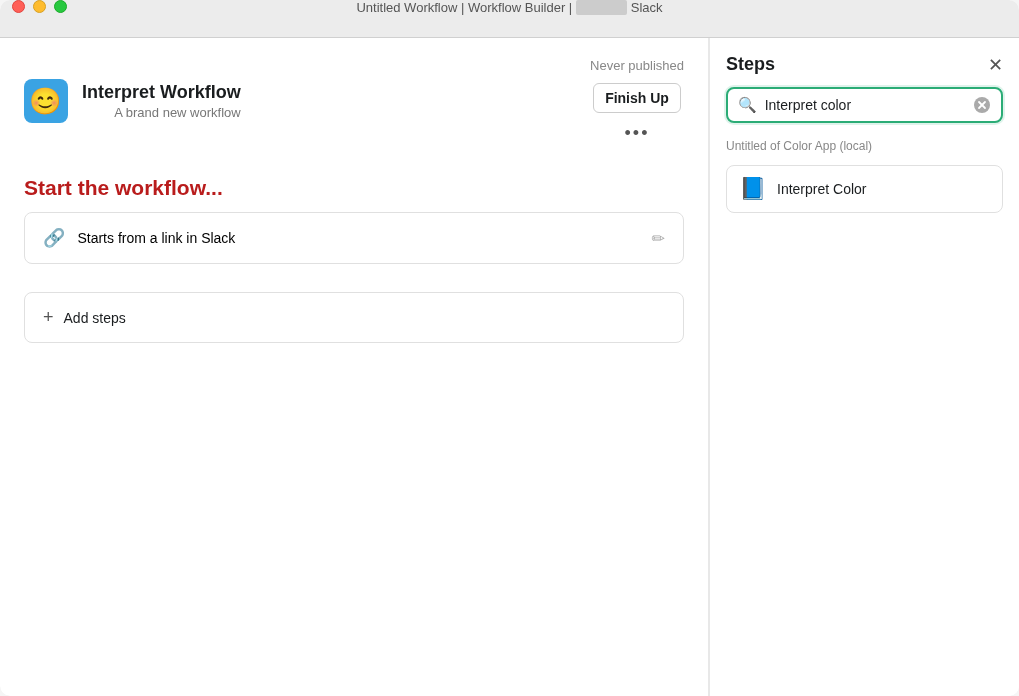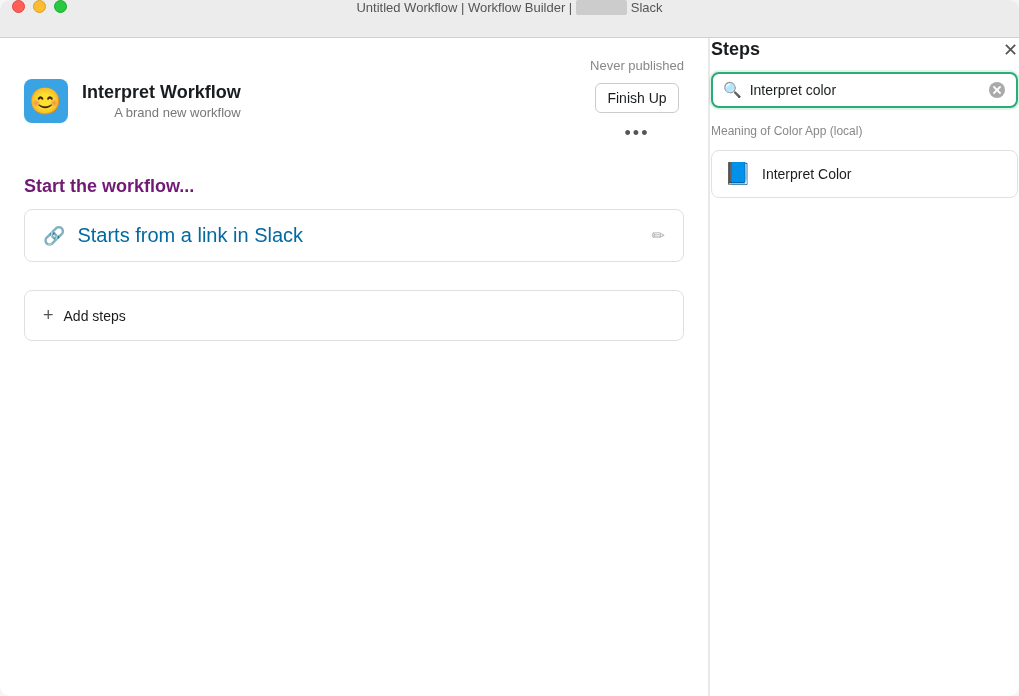--- a/index.html
+++ b/index.html
@@ -122,39 +122,39 @@
       font-size: 13px;
       color: #888;
     }
 
     .finish-up-btn {
       background: #fff;
       border: 1.5px solid #ccc;
       border-radius: 6px;
       padding: 6px 11px;
       font-size: 14px;
-      font-weight: 400;
+      font-weight: 700;
       color: #1a1d1f;
       cursor: pointer;
     }
 
     .more-btn {
       background: none;
       border: none;
       font-size: 18px;
       color: #555;
       cursor: pointer;
       letter-spacing: 2px;
     }
 
     
     .section-label {
-      font-size: 18px;
+      font-size: 21px;
       font-weight: 700;
-      color: #701a75;
+      color: #b91c1c;
       margin-bottom: 12px;
     }
 
     .trigger-card {
       border: 1.5px solid #e0e0e0;
       border-radius: 8px;
       padding: 14px 18px;
       display: flex;
       align-items: center;
       justify-content: space-between;
@@ -162,22 +162,22 @@
       cursor: pointer;
     }
 
     .trigger-card-left {
       display: flex;
       align-items: center;
       gap: 12px;
     }
 
     .trigger-card-left .trigger-label {
-      font-size: 20px;
-      color: #0369a1;
+      font-size: 14px;
+      color: #000000;
     }
 
     .link-icon {
       font-size: 18px;
       color: #888;
     }
 
     .edit-icon {
       font-size: 16px;
       color: #aaa;
@@ -203,21 +203,21 @@
 
     .add-steps-card .add-label {
       font-size: 14px;
       color: #1a1d1f;
     }
 
     
     .right-panel {
       width: 310px;
       flex-shrink: 0;
-      padding: 1px;
+      padding: 16px;
       background: #fff;
       border-left: 1px solid #e8e8e8;
       display: flex;
       flex-direction: column;
       gap: 12px;
     }
 
     .steps-header {
       display: flex;
       align-items: center;
@@ -368,21 +368,21 @@
       <input class="search-input" type="text" value="Interpret color" style="">
       <button class="search-clear">
         <svg width="18" height="18" viewBox="0 0 18 18" fill="none">
           <circle cx="9" cy="9" r="8" fill="#aaa"></circle>
           <line x1="6" y1="6" x2="12" y2="12" stroke="white" stroke-width="1.8" stroke-linecap="round"></line>
           <line x1="12" y1="6" x2="6" y2="12" stroke="white" stroke-width="1.8" stroke-linecap="round"></line>
         </svg>
       </button>
     </div>
 
-    <div class="results-section-label">Meaning of Color App (local)</div>
+    <div class="results-section-label">Untitled of Color App (local)</div>
 
     <div class="result-item">
       <span class="result-icon">📘</span>
       <span class="result-label">Interpret Color</span>
     </div>
 
   </div>
 
 </div>
 

